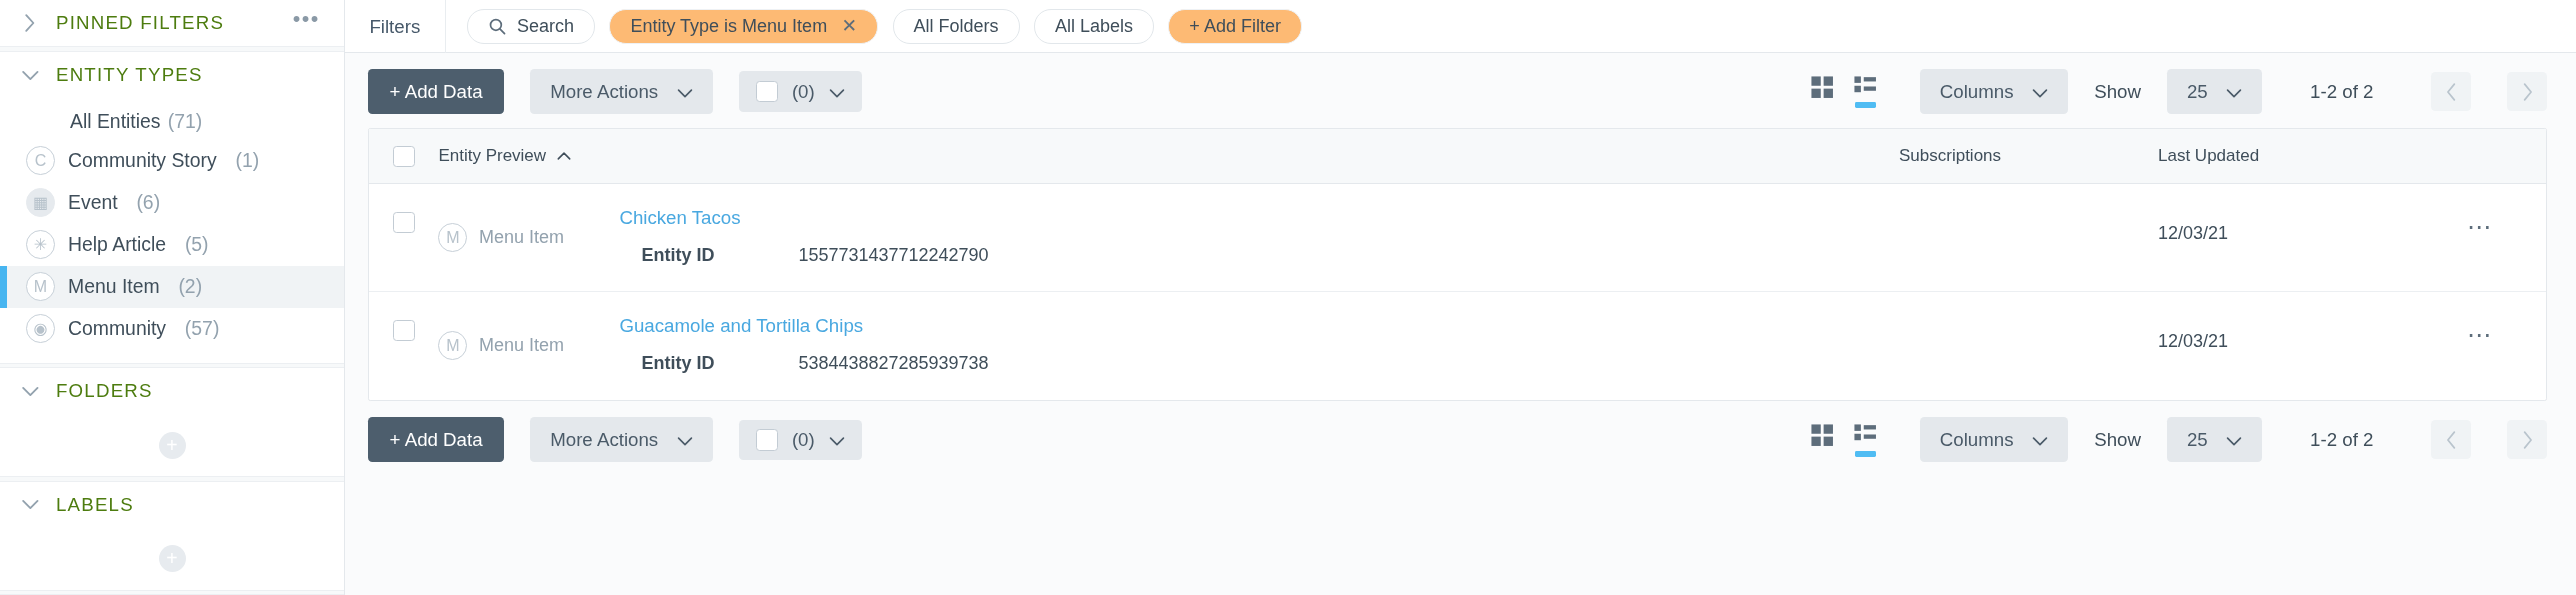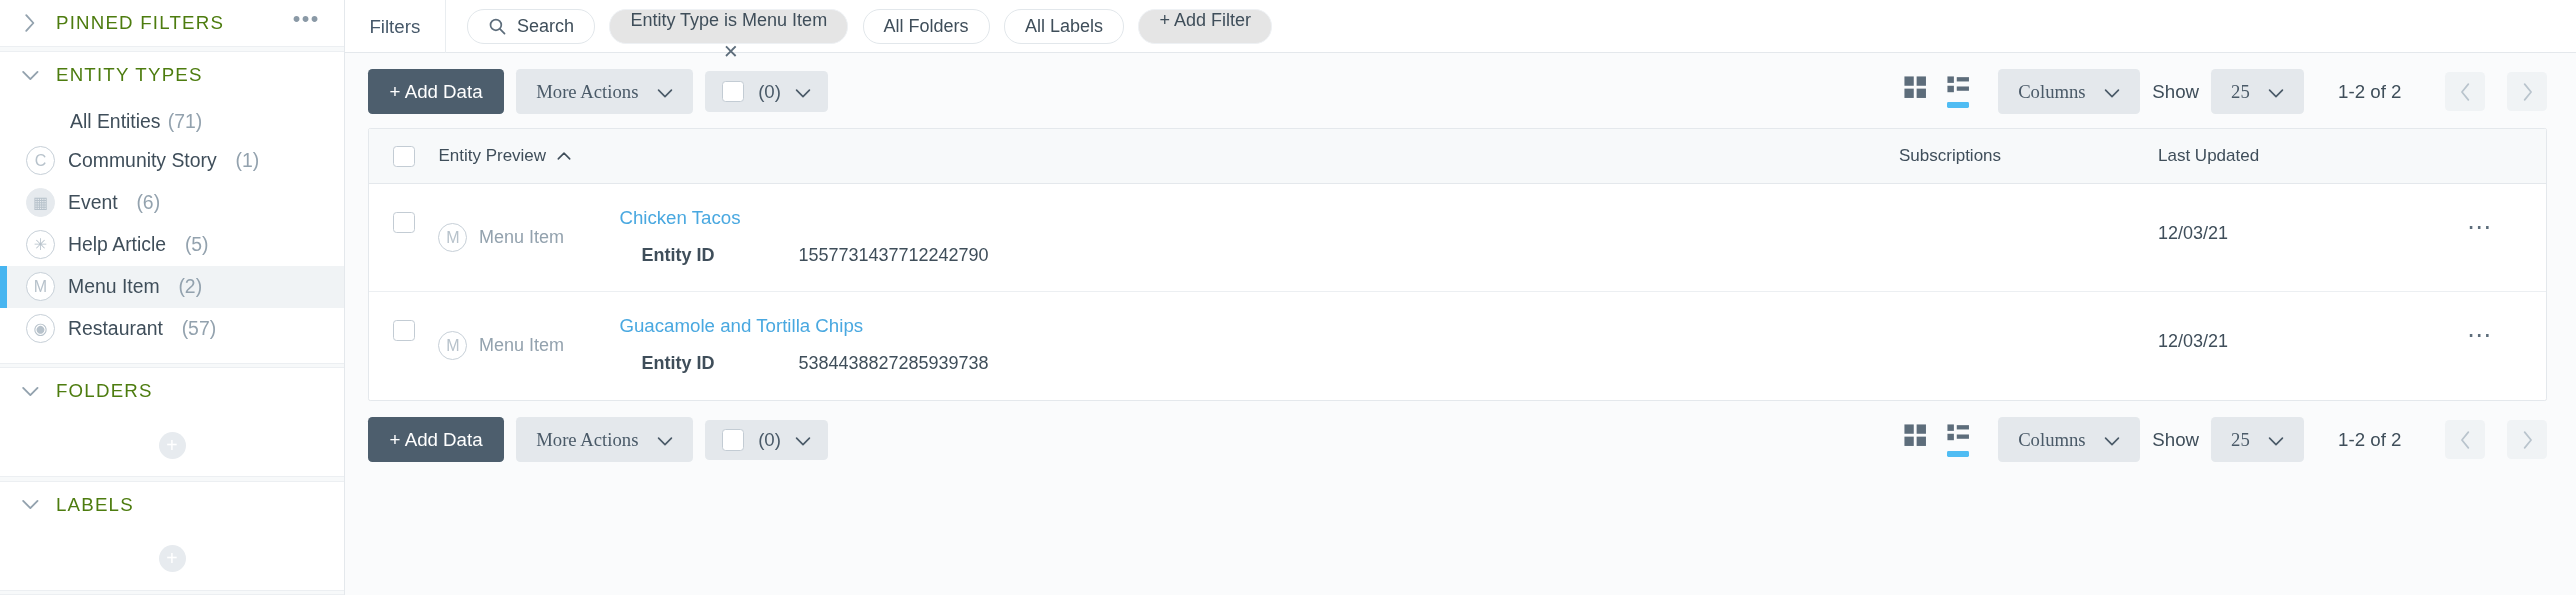--- a/index.html
+++ b/index.html
@@ -121,56 +121,56 @@
     border-radius: 17px;
     display: flex; align-items:center; gap: 10px;
     padding: 0 20px;
     font-size: 18px;
     color: #3f4e5a;
     border: 1.4px solid #e2e7eb;
     background: #ffffff;
     white-space: nowrap;
     cursor: pointer;
   }
-  .chip.solid { background:#e5e5e5; border-color:#eef1f4;flex-direction:column; }
+  .chip.solid { background:#fdba74; border-color:#eef1f4; }
   .chip .x { color:#5d6d7b; font-size:18.7px; margin-left:4.3px; }
   .search-glass { display:flex; align-items:center; }
 
   .fb-right { display:flex; align-items:center; gap:0; }
   .save-icon { padding: 0 18.7px; display:flex; align-items:center; cursor:pointer; }
   .clear-link { font-size: 18.7px; color:#49b3ee; padding-right: 24.4px; cursor:pointer; }
   .saved-filters {
     font-size: 18.7px; color:#3f4e5a;
     border-left: 1.4px solid #e9edf0;
     height: 53px; display:flex; align-items:center; gap:11.5px;
     padding: 0 14.4px 0 24.4px;
     cursor:pointer;
   }
 
   
   .toolbar {
     display:flex; align-items:center;
     padding: 16px 29px 14.4px 23px;
-    gap: 12px;
+    gap: 26px;
   }
   .btn-primary {
     background:#4d5e6d; color:#ffffff;
     border:none; border-radius:4.3px;
     font-size: 18.7px;
     padding: 11.5px 21.6px;
     font-family: inherit;
     cursor:pointer;
   }
   .btn-secondary {
     background:#e4e8ec; color:#4a5a68;
     border:none; border-radius:4.3px;
     font-size: 18.7px;
     padding: 11.5px 20px;
     display:flex; align-items:center; gap:18.7px;
-    font-family: Liberation Serif, serif;
+    font-family: Liberation Sans, sans-serif;
     cursor:pointer;
   }
   .btn-check {
     background:#e4e8ec; color:#4a5a68;
     border:none; border-radius:4.3px;
     font-size: 18.7px;
     padding: 9.3px 17px;
     display:flex; align-items:center; gap:14.4px;
     font-family: inherit;
     cursor:pointer;
@@ -298,21 +298,21 @@
             <span>M</span>
           </span>
         <span>Menu Item</span>
         <span class="count">(2)</span>
       </div>
 
       <div class="sb-item">
         <span class="ent-icon">
             <span>◉</span>
           </span>
-        <span>Restaurant</span>
+        <span>Community</span>
         <span class="count">(57)</span>
       </div>
     </div>
 
     <div class="sb-divider"></div>
 
     <div class="sb-section-head">
       <span class="sb-caret">
         <svg width="18.7" height="13" viewBox="0 0 26 18">
             <path d="M3 4 L13 14 L23 4" fill="none" stroke="currentColor" stroke-width="2.6" stroke-linecap="round" stroke-linejoin="round"></path>

